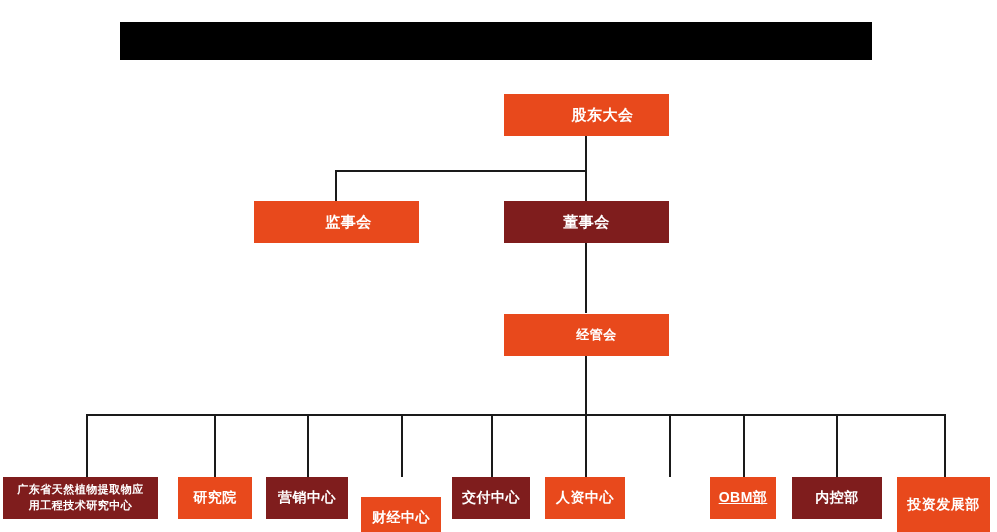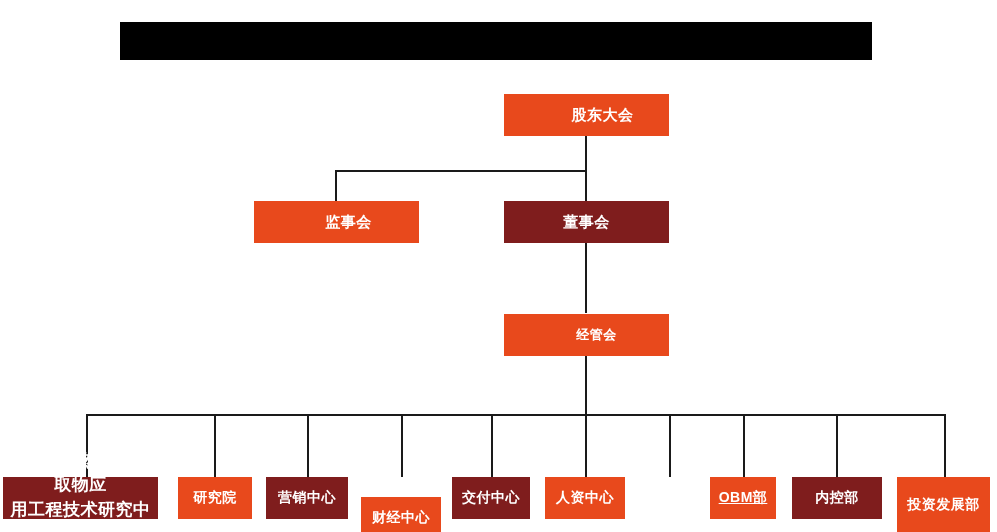--- a/index.html
+++ b/index.html
@@ -34,21 +34,21 @@
     line-height: 1.25;
     letter-spacing: 0.5px;
     user-select: none;
   }
   .node.dark  { background: #E8491C; }
   .node.light { background: #7f1d1d; }
   .node.lvl1 { font-size: 15px; padding-left: 32px; }
   .node.lvl2 { font-size: 15px; }
   .node.lvl3 { font-size: 13px; padding-left: 20px; }
   .node.leaf { font-size: 14px; padding: 0 4px; }
-  .node.leaf.small { font-size: 17px; line-height: 1.45; padding: 8px 6px; }
+  .node.leaf.small { font-size: 11px; line-height: 1.45; padding: 8px 6px; }
   .conn {
     position: absolute;
     background: #1a1a1a;
   }
   .conn.v { width: 2px; }
   .conn.h { height: 2px; }
 </style>
 </head>
 <body>
 

